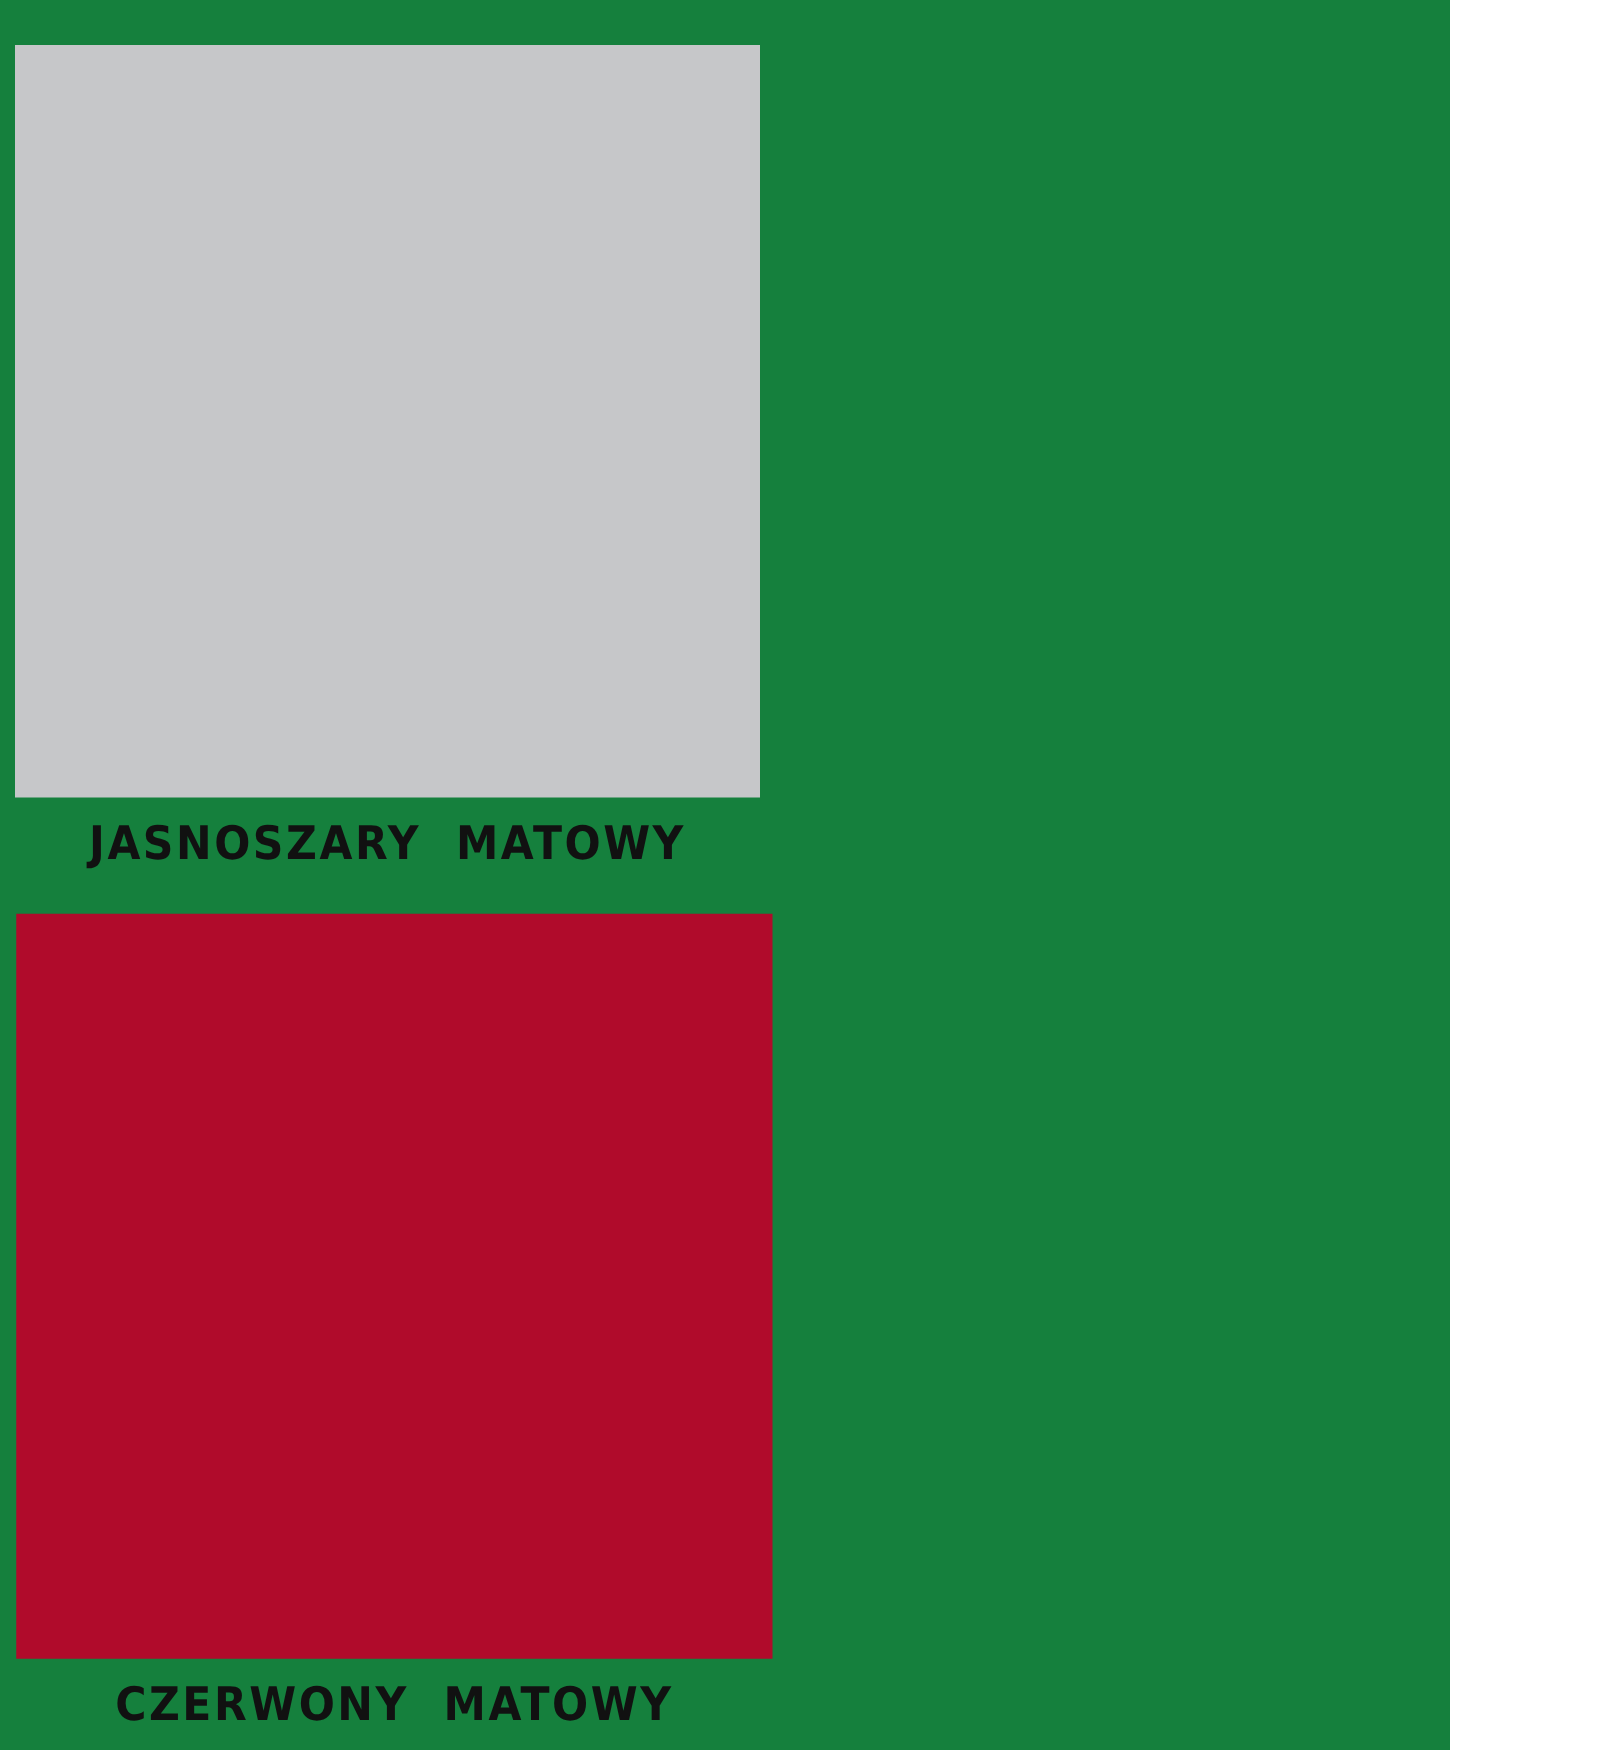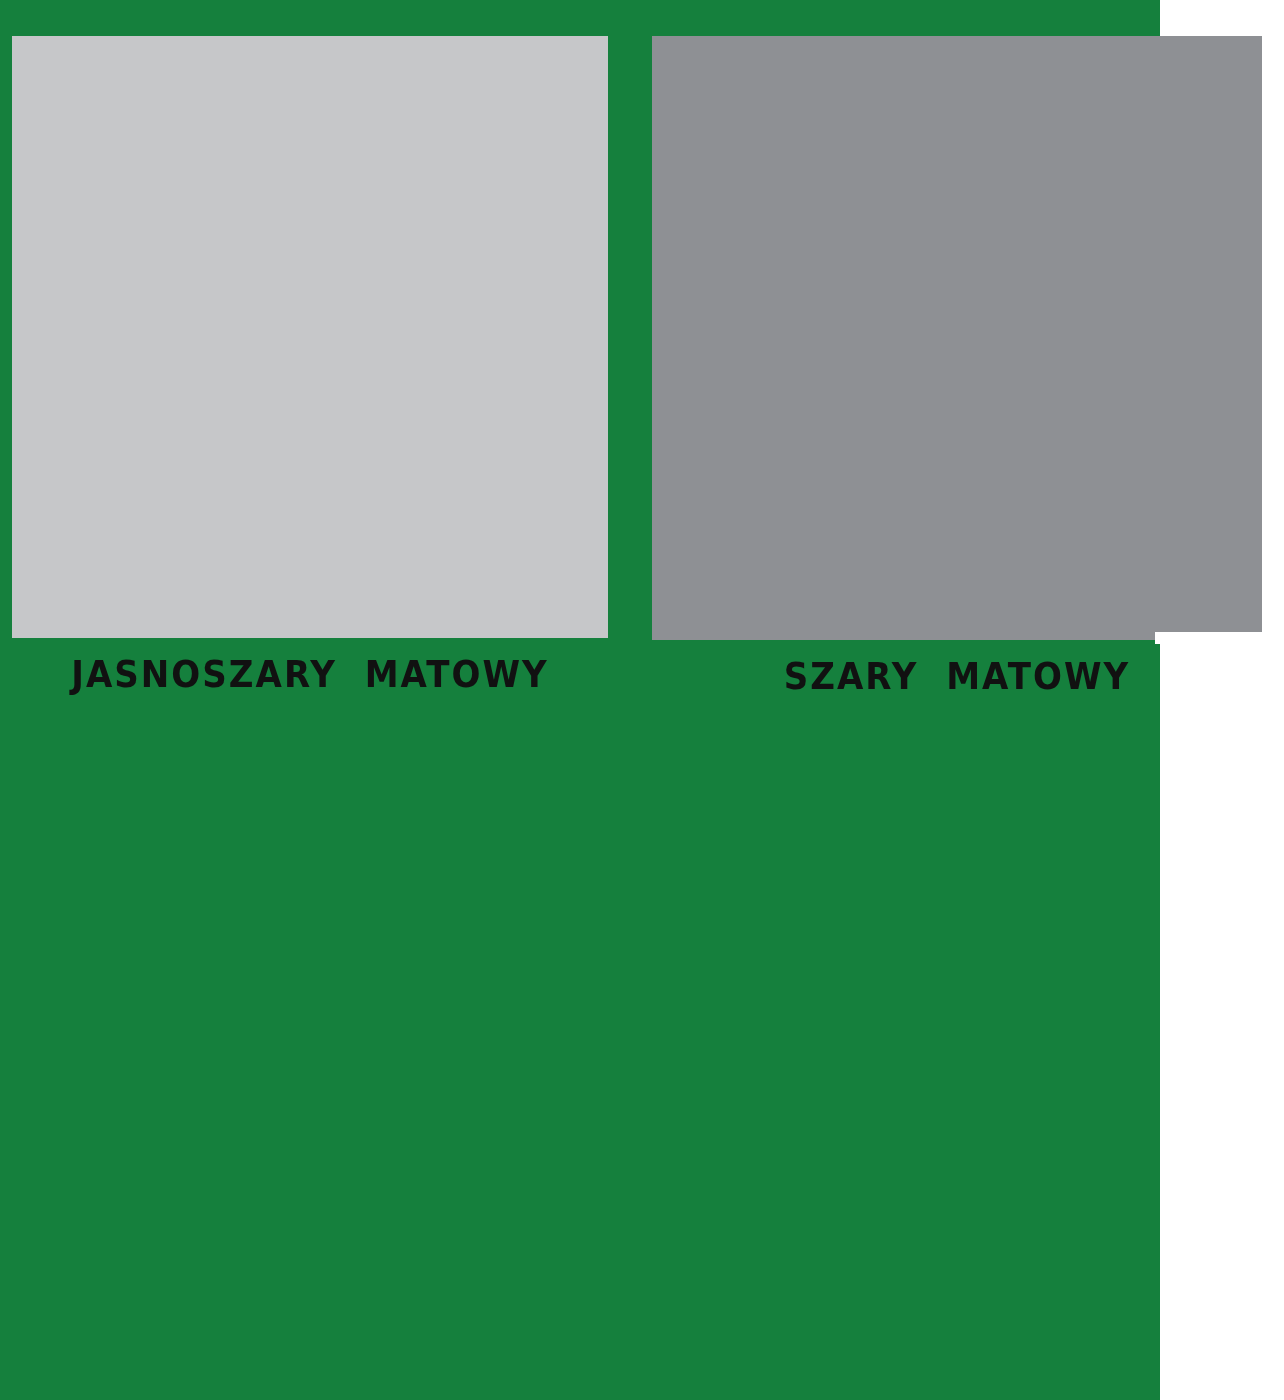--- a/index.html
+++ b/index.html
@@ -83,21 +83,20 @@
 </head>
 <body>
 
 <div class="sheet">
 
   <div class="cell" id="cell-light-grey">
     <div class="swatch" style="background: rgb(198, 199, 201);"></div>
     <div class="caption">JASNOSZARY  MATOWY</div>
   </div>
 
-  <div class="cell" id="cell-grey">
-    <div class="swatch" style="background: rgb(142, 144, 148);"></div>
-    <div class="notch"></div>
-    <div class="caption">SZARY  MATOWY</div>
+
+  <div class="cell" id="cell-red">
+    <div class="swatch" style="background: rgb(176, 11, 43);"></div>
+    <div class="caption">CZERWONY  MATOWY</div>
   </div>
-
 
 
 </div>
 
 </body></html>

